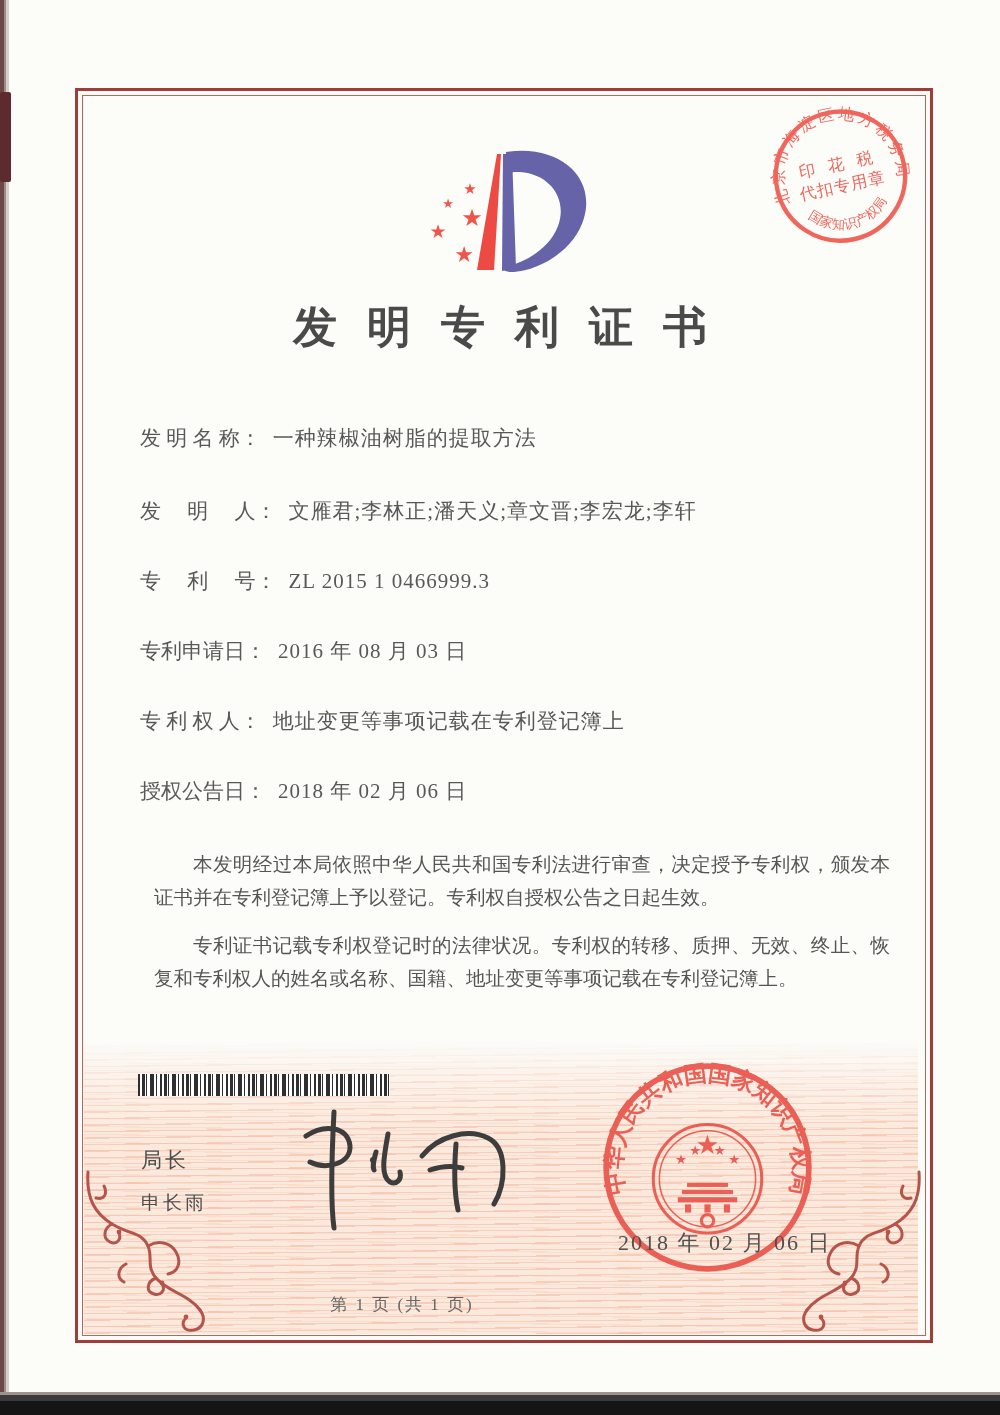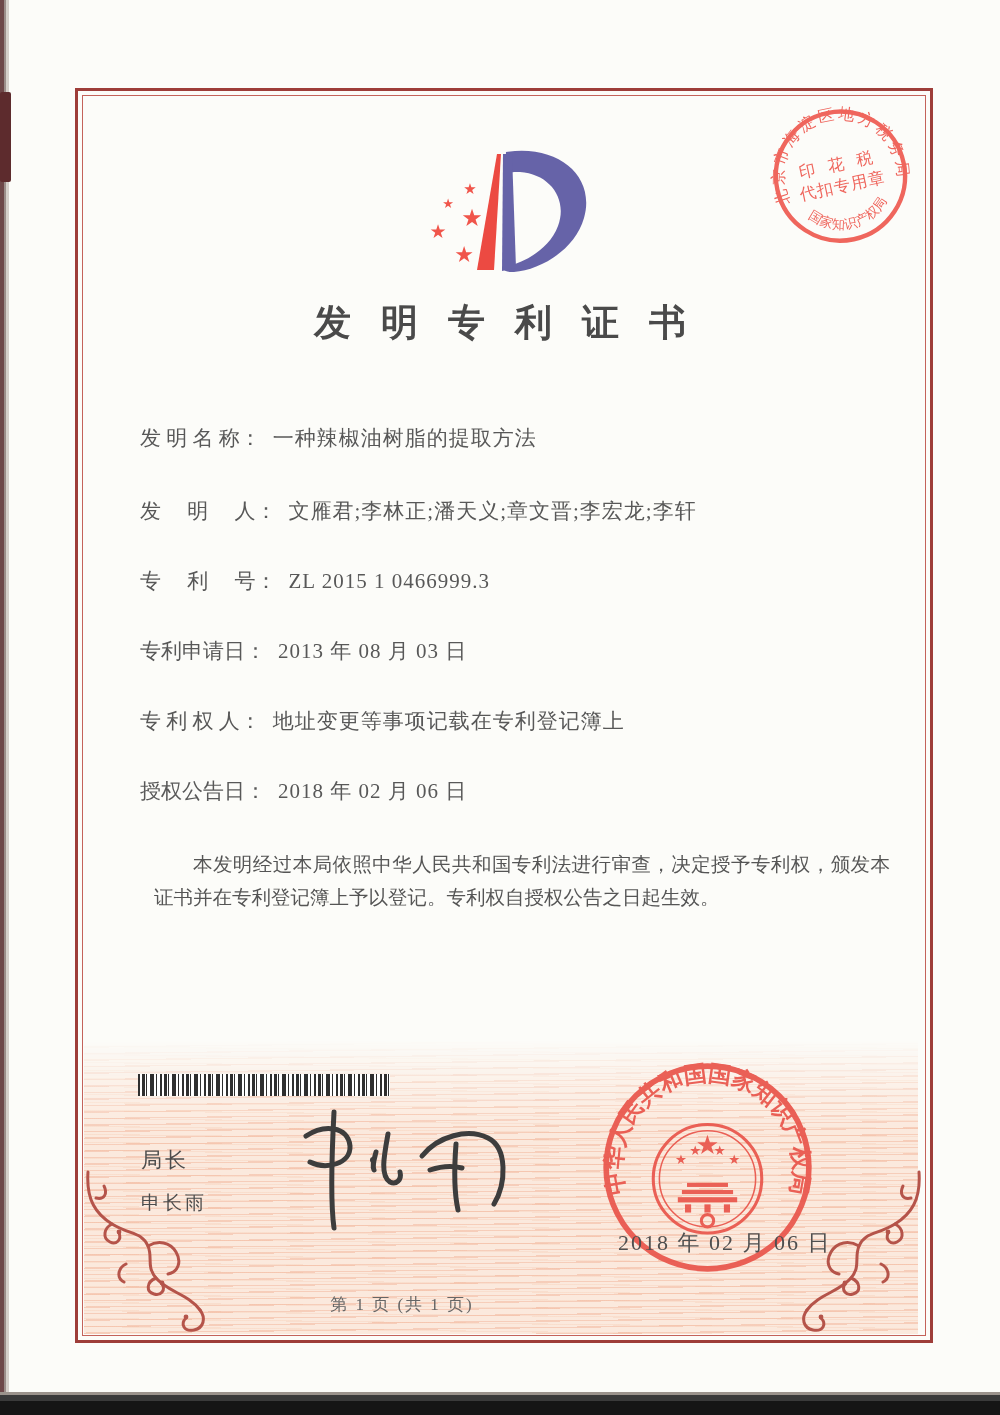--- a/index.html
+++ b/index.html
@@ -25,21 +25,21 @@
     background-image:
       repeating-linear-gradient(179.3deg, rgba(238,160,128,.38) 0 1.3px, rgba(255,255,255,0) 1.3px 6.5px),
       repeating-linear-gradient(180.7deg, rgba(244,190,160,.25) 0 1.2px, rgba(255,255,255,0) 1.2px 8px);
     -webkit-mask-image:linear-gradient(180deg,rgba(0,0,0,0) 0,rgba(0,0,0,.55) 40px,#000 90px);
     mask-image:linear-gradient(180deg,rgba(0,0,0,0) 0,rgba(0,0,0,.55) 40px,#000 90px);
   }
   .cert-no{position:absolute;left:118px;top:152px;font-size:21px;letter-spacing:4px;color:#5d5d5d;}
   .logo{position:absolute;left:398px;top:142px;width:215px;height:152px;}
   .tax-stamp{position:absolute;left:770px;top:104px;width:140px;height:140px;transform:rotate(-12deg);opacity:.92;}
   .title{position:absolute;left:0;top:298px;width:1000px;text-align:center;
-    font-size:37px;font-weight:600;color:#4a4a4a;letter-spacing:30px;text-indent:30px;}
+    font-size:44px;font-weight:600;color:#4a4a4a;letter-spacing:30px;text-indent:30px;}
   .fields{position:absolute;left:140px;top:424px;width:740px;font-size:21px;color:#585858;}
   .field-row{position:absolute;left:0;white-space:nowrap;}
   .field-label{display:inline-block;min-width:120px;}
   .field-value{margin-left:12px;letter-spacing:1px;}
   .paragraphs{position:absolute;left:138px;top:833px;width:768px;font-size:19.5px;
     line-height:32.5px;color:#555;text-align:justify;}
   .paragraphs p{margin:16px;text-indent:2em;}
   .barcode{position:absolute;left:138px;top:1074px;width:252px;height:22px;
     background:repeating-linear-gradient(90deg,
       #2f2f2f 0 2px, #fff 2px 4px, #2f2f2f 4px 7px, #fff 7px 8px,
@@ -142,32 +142,33 @@
     <div class="field-row" style="top:0px">
       <span class="field-label">发 明 名 称：</span><span class="field-value">一种辣椒油树脂的提取方法</span>
     </div>
     <div class="field-row" style="top:73px">
       <span class="field-label">发　 明　 人：</span><span class="field-value">文雁君;李林正;潘天义;章文晋;李宏龙;李轩</span>
     </div>
     <div class="field-row" style="top:143px">
       <span class="field-label">专　 利　 号：</span><span class="field-value">ZL 2015 1 0466999.3</span>
     </div>
     <div class="field-row" style="top:213px">
-      <span class="field-label">专利申请日：</span><span class="field-value">2013 年 08 月 03 日</span>
+      <span class="field-label">专利申请日：</span><span class="field-value">2016 年 08 月 03 日</span>
     </div>
     <div class="field-row" style="top:283px">
       <span class="field-label">专 利 权 人：</span><span class="field-value">地址变更等事项记载在专利登记簿上</span>
     </div>
     <div class="field-row" style="top:353px">
       <span class="field-label">授权公告日：</span><span class="field-value">2018 年 02 月 06 日</span>
     </div>
   </div>
 
   <div class="paragraphs">
     <p>本发明经过本局依照中华人民共和国专利法进行审查，决定授予专利权，颁发本证书并在专利登记簿上予以登记。专利权自授权公告之日起生效。</p>
+    <p>专利证书记载专利权登记时的法律状况。专利权的转移、质押、无效、终止、恢复和专利权人的姓名或名称、国籍、地址变更等事项记载在专利登记簿上。</p>
   </div>
 
   <div class="barcode"></div>
 
   <div class="signer-title">局长</div>
   <div class="signer-name">申长雨</div>
 
   <svg class="signature" viewBox="0 0 250 140">
     <g stroke="#3d3d3d" stroke-width="5" fill="none" stroke-linecap="round" stroke-linejoin="round">
       <path d="M 62,12 C 60,50 58,100 62,128"></path>

